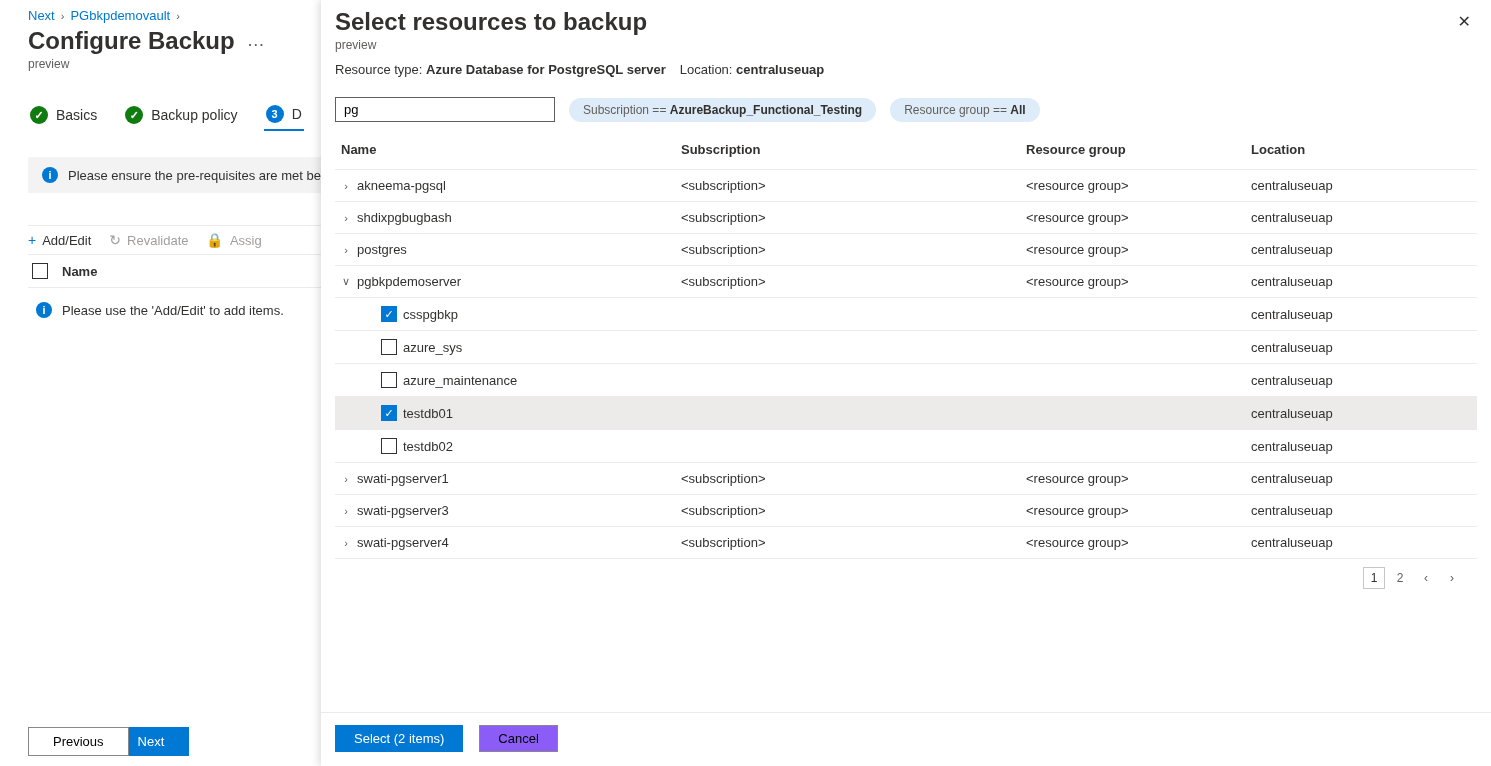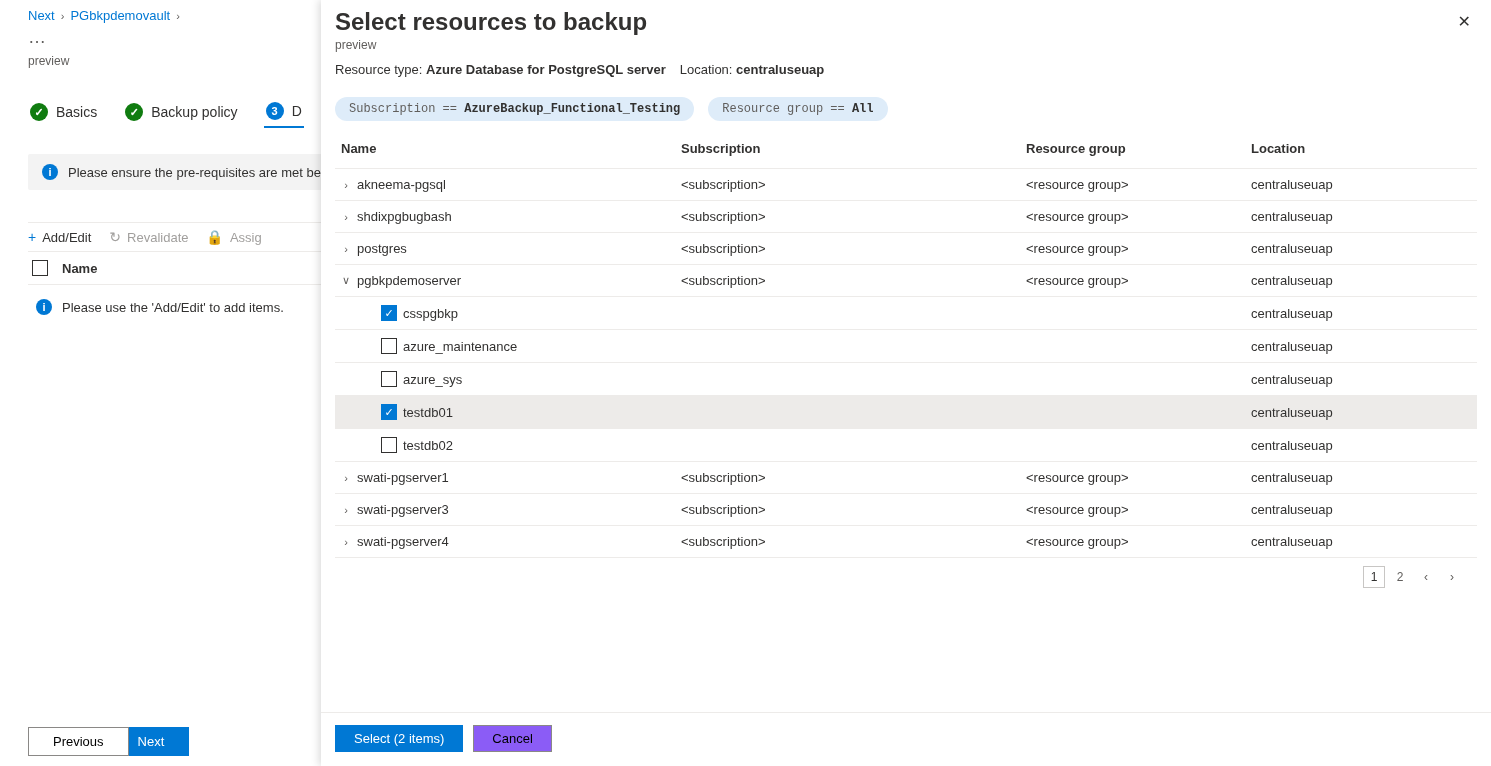--- a/index.html
+++ b/index.html
@@ -241,21 +241,20 @@
     padding: 4px 8px;
     font-size: 13px;
     border: 1px solid #605e5c;
   }
   .filter-pill {
     background: #deecf9;
     padding: 5px 14px;
     border-radius: 14px;
     font-size: 12px;
     color: #605e5c;
-    font-family: Liberation Mono, monospace;
   }
   .filter-pill b { color: #323130; font-weight:600; }
   .panel-body {
     flex: 1;
     overflow: hidden;
     padding: 0 14px;
   }
   table.rsrc {
     width: 100%;
     border-collapse: collapse;
@@ -316,41 +315,42 @@
     color: #605e5c;
   }
   .pg.active {
     border: 1px solid #c8c6c4;
     color: #323130;
   }
   .panel-footer {
     padding: 12px 14px 14px;
     border-top: 1px solid #edebe9;
     display: flex;
-    gap: 10px;
+    gap: 16px;
   }
   .pf-btn {
     padding: 5px 18px;
     font-size: 13px;
     cursor: pointer;
   }
   .pf-select { background: #0078d4; border: 1px solid #0078d4; color: #fff; }
   .pf-cancel { background: #8b5cf6; border: 1px solid #8a8886; }
 </style>
 </head>
 <body>
 
 <div class="bg-page">
   <div class="breadcrumb">
     <a href="#">Next</a>
     <span class="bc-sep">›</span>
     <a href="#">PGbkpdemovault</a>
     <span class="bc-sep">›</span>
   </div>
   <div class="page-header">
+    <span class="page-title">Configure Backup</span>
     <span class="more-dots">…</span>
   </div>
   <div class="preview-label">preview</div>
 
   <div class="steps">
     <div class="step">
       <span class="step-circle done">✓</span>
       <span>Basics</span>
     </div>
     <div class="step">
@@ -412,20 +412,21 @@
         <span class="value">Azure Database for PostgreSQL server</span>
       </span>
       <span>
         <span class="label">Location:</span>
         <span class="value">centraluseuap</span>
       </span>
     </div>
   </div>
 
   <div class="panel-filters">
+    <input class="filter-input" type="text" value="pg" style="">
     <span class="filter-pill">
       <span>Subscription == </span><b>AzureBackup_Functional_Testing</b>
     </span>
     <span class="filter-pill">
       <span>Resource group == </span><b>All</b>
     </span>
   </div>
 
   <div class="panel-body">
     <table class="rsrc">
@@ -498,33 +499,33 @@
             </td>
             <td></td>
             <td></td>
             <td>centraluseuap</td>
           </tr>
           <tr>
             <td>
               <div class="namecell">
                 <span class="indent"></span>
                 <span class="chk"></span>
-                <span>azure_maintenance</span>
+                <span>azure_sys</span>
               </div>
             </td>
             <td></td>
             <td></td>
             <td>centraluseuap</td>
           </tr>
           <tr>
             <td>
               <div class="namecell">
                 <span class="indent"></span>
                 <span class="chk"></span>
-                <span>azure_sys</span>
+                <span>azure_maintenance</span>
               </div>
             </td>
             <td></td>
             <td></td>
             <td>centraluseuap</td>
           </tr>
           <tr class="selected">
             <td>
               <div class="namecell">
                 <span class="indent"></span>

